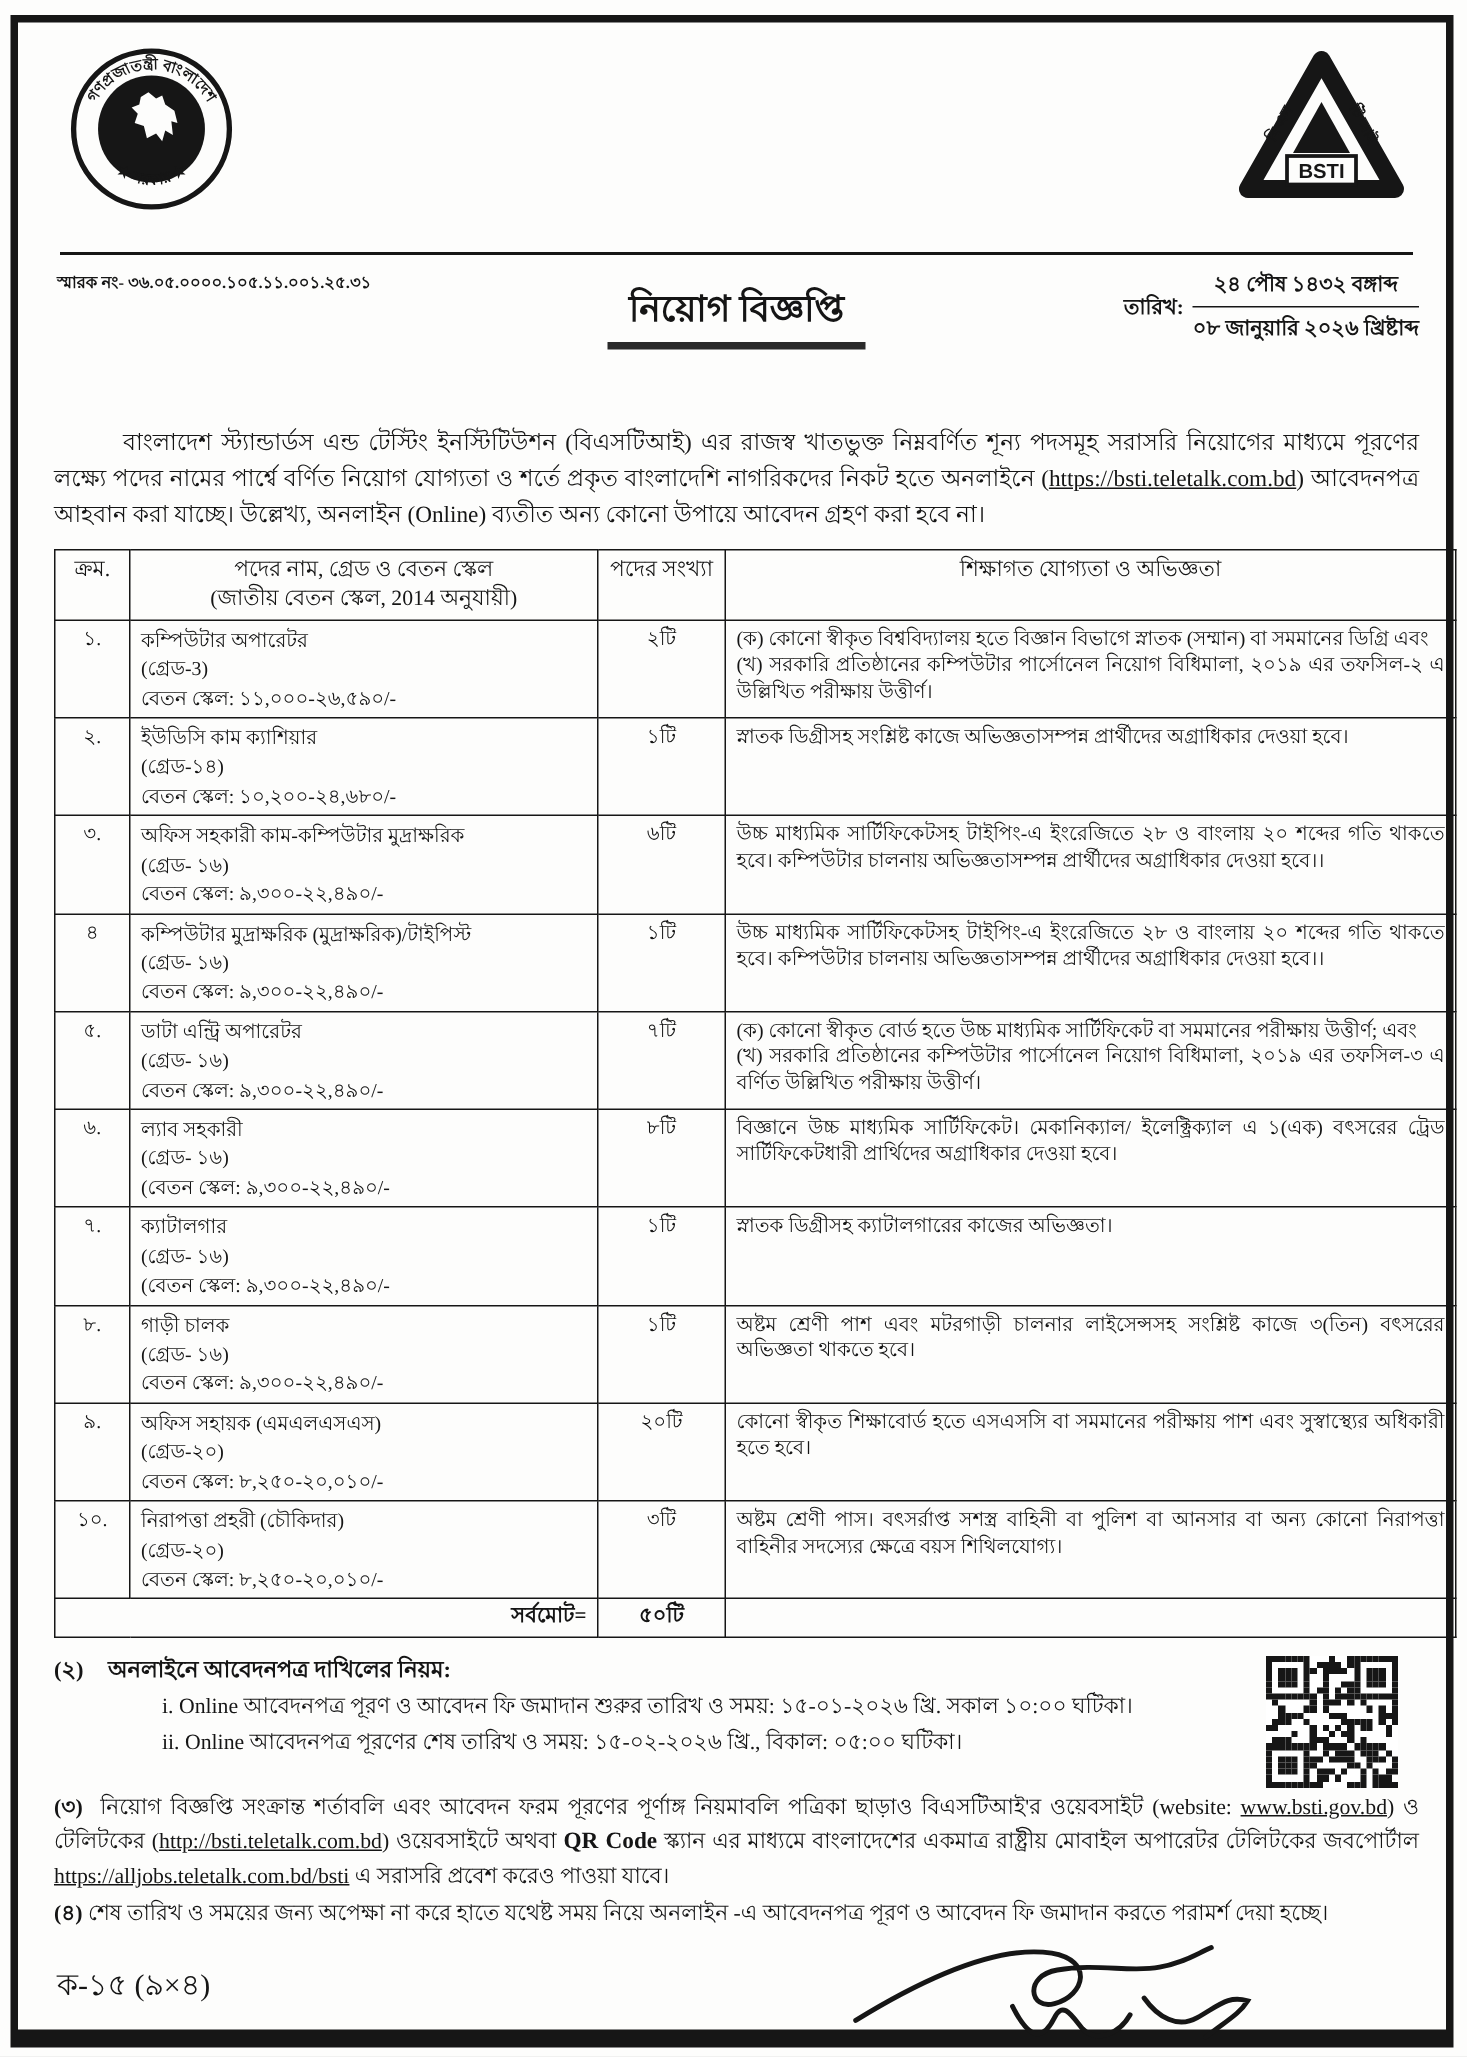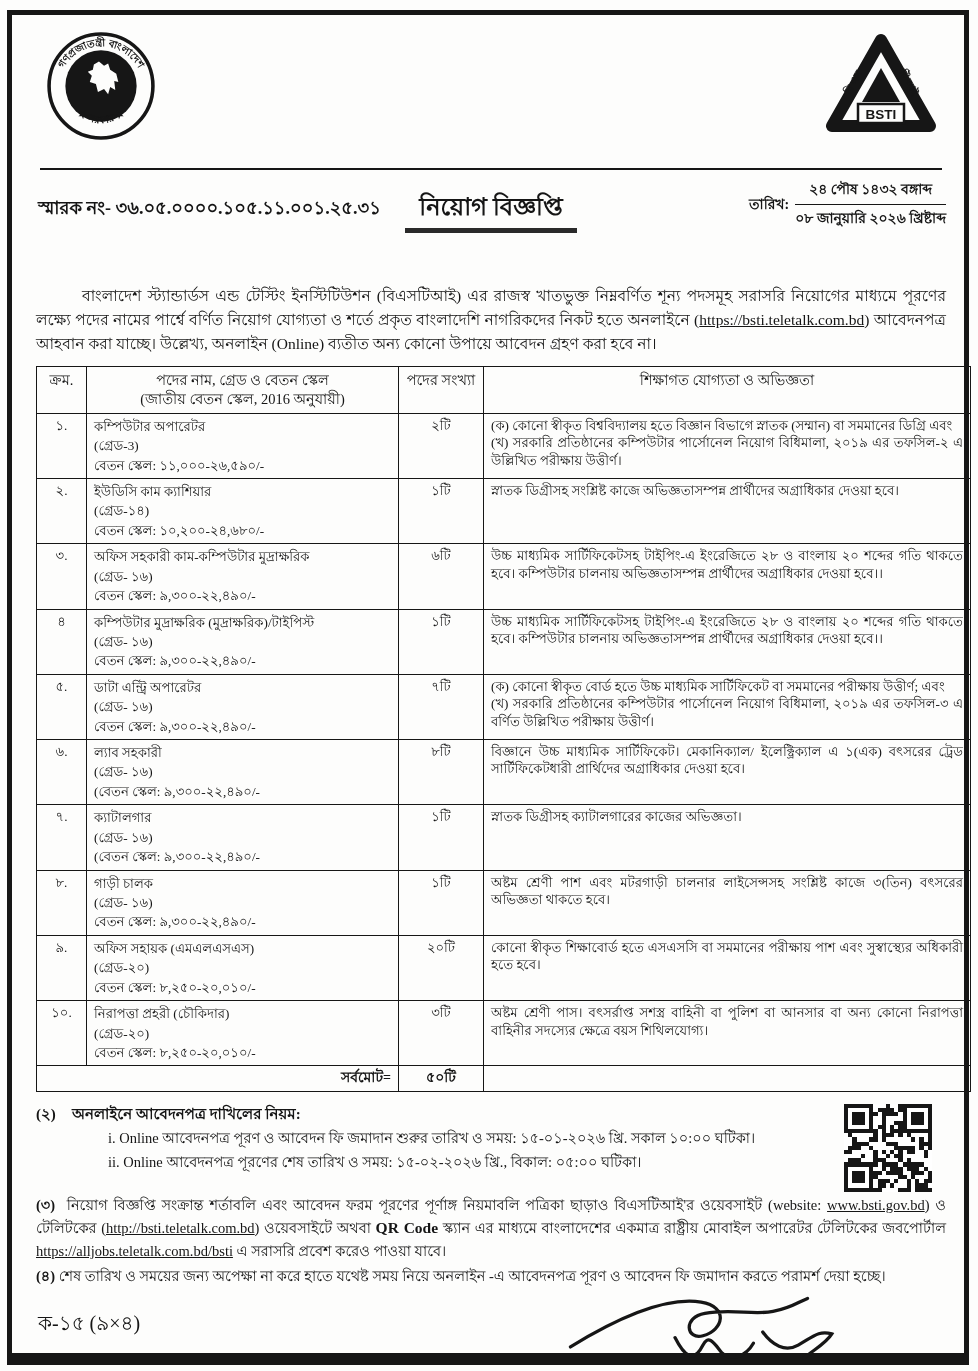--- a/index.html
+++ b/index.html
@@ -22,21 +22,21 @@
   .header-center { flex: 1; text-align: center; }
   .h-govt { font-size: 30px; font-weight: 700; line-height: 1.15; }
   .h-ministry { font-size: 21px; font-weight: 700; margin-top: 3px; }
   .h-org { font-size: 21px; font-weight: 700; margin-top: 3px; }
   .h-addr { font-size: 16px; font-weight: 700; margin-top: 3px; }
   .h-web { font-family: "Liberation Sans", sans-serif; font-size: 19px; font-weight: 700; margin-top: 4px; letter-spacing: .5px; }
   .header-rule { border: none; border-top: 2px solid #161616; margin: 8px 4px 0 4px; }
 
   
   .meta-block { position: relative; min-height: 92px; margin-top: 8px; }
-  .memo { position: absolute; left: 2px; top: 16px; font-size: 18px; font-weight: 700; }
+  .memo { position: absolute; left: 2px; top: 2px; font-size: 11px; font-weight: 700; }
   .date-block { position: absolute; right: 0; top: 0; display: flex; align-items: center; gap: 6px; font-size: 14px; font-weight: 700; }
   .date-frac { text-align: center; }
   .date-top { border-bottom: 1.5px solid #161616; padding: 0 4px 2px 4px; }
   .date-bottom { padding-top: 2px; }
   .main-title { text-align: center; padding-top: 16px; }
   .main-title span {
     display: inline-block; font-size: 24px; font-weight: 700;
     border-bottom: 5px solid #2a2a2a; padding: 0 14px 8px 14px; line-height: 1.1;
   }
 
@@ -144,21 +144,21 @@
           <col class="c-sl">
           <col class="c-post">
           <col class="c-count">
           <col class="c-qual">
         </colgroup>
       <thead>
         <tr>
           <th>ক্রম.</th>
           <th>
             <div>পদের নাম, গ্রেড ও বেতন স্কেল</div>
-            <div>(জাতীয় বেতন স্কেল, 2016 অনুযায়ী)</div>
+            <div>(জাতীয় বেতন স্কেল, 2014 অনুযায়ী)</div>
           </th>
           <th>পদের সংখ্যা</th>
           <th style="vertical-align:top">শিক্ষাগত যোগ্যতা ও অভিজ্ঞতা</th>
         </tr>
       </thead>
       <tbody>
         <tr>
           <td class="td-sl">১.</td>
           <td class="td-post">
               <div>কম্পিউটার অপারেটর</div>

